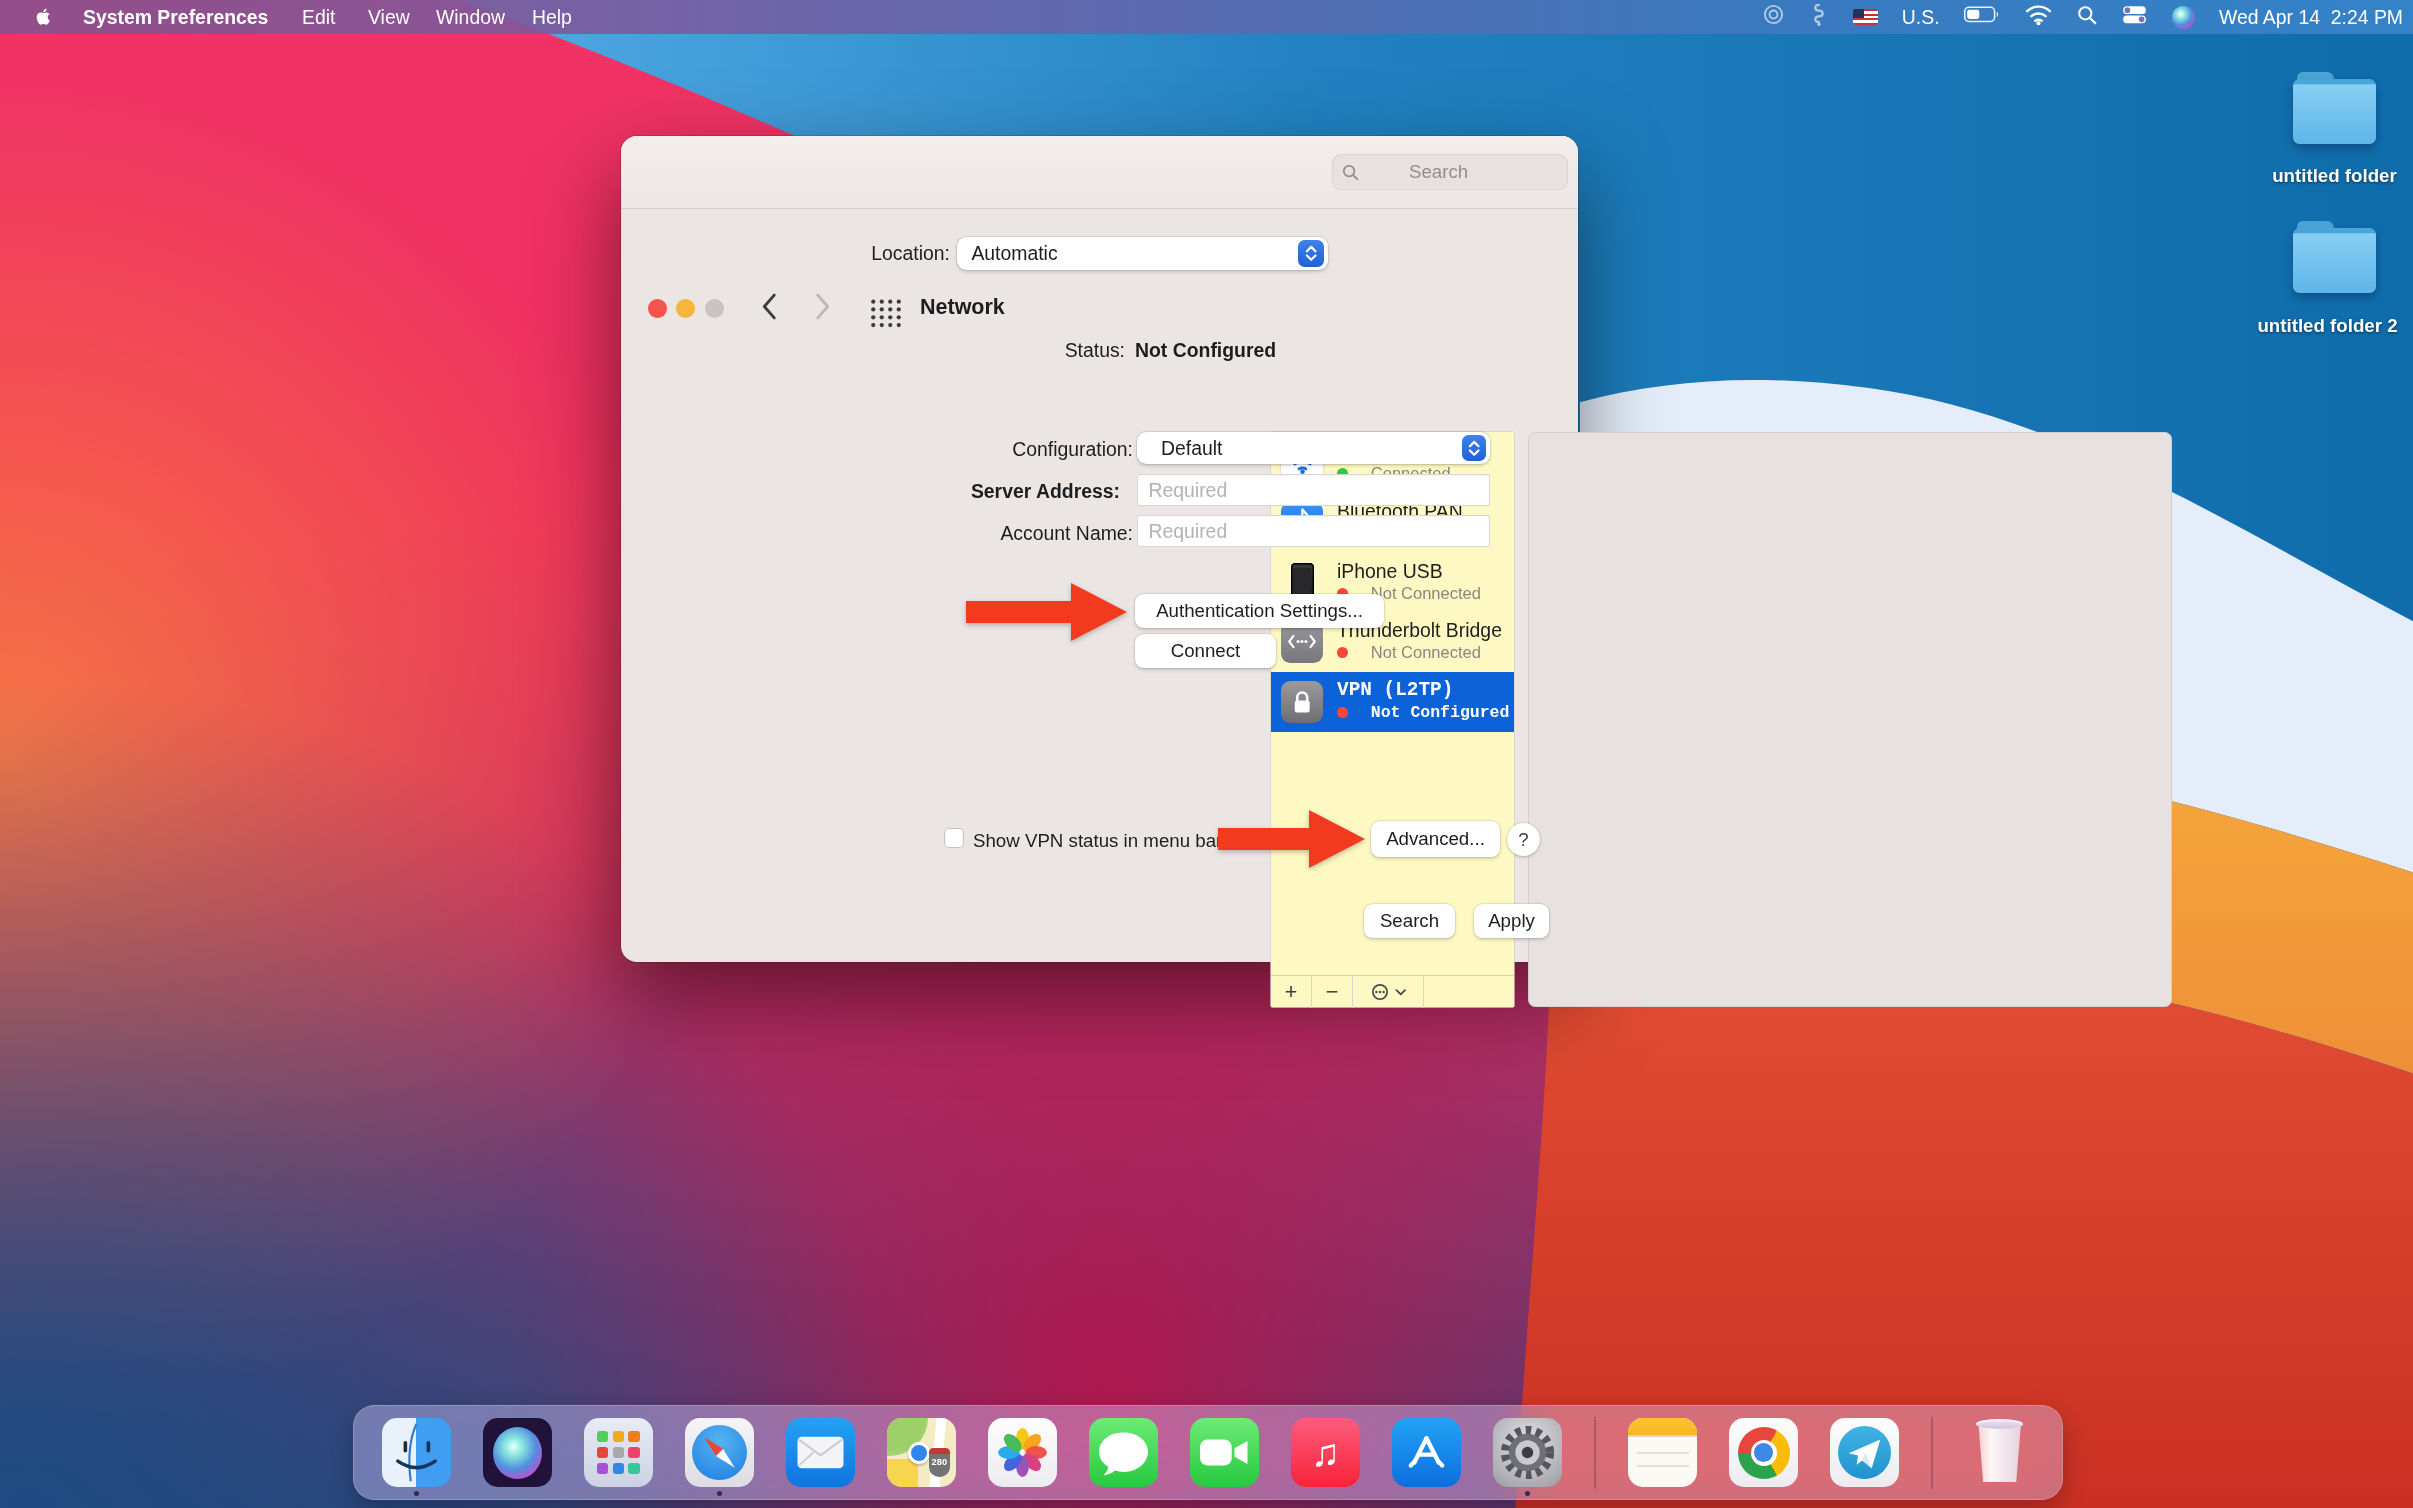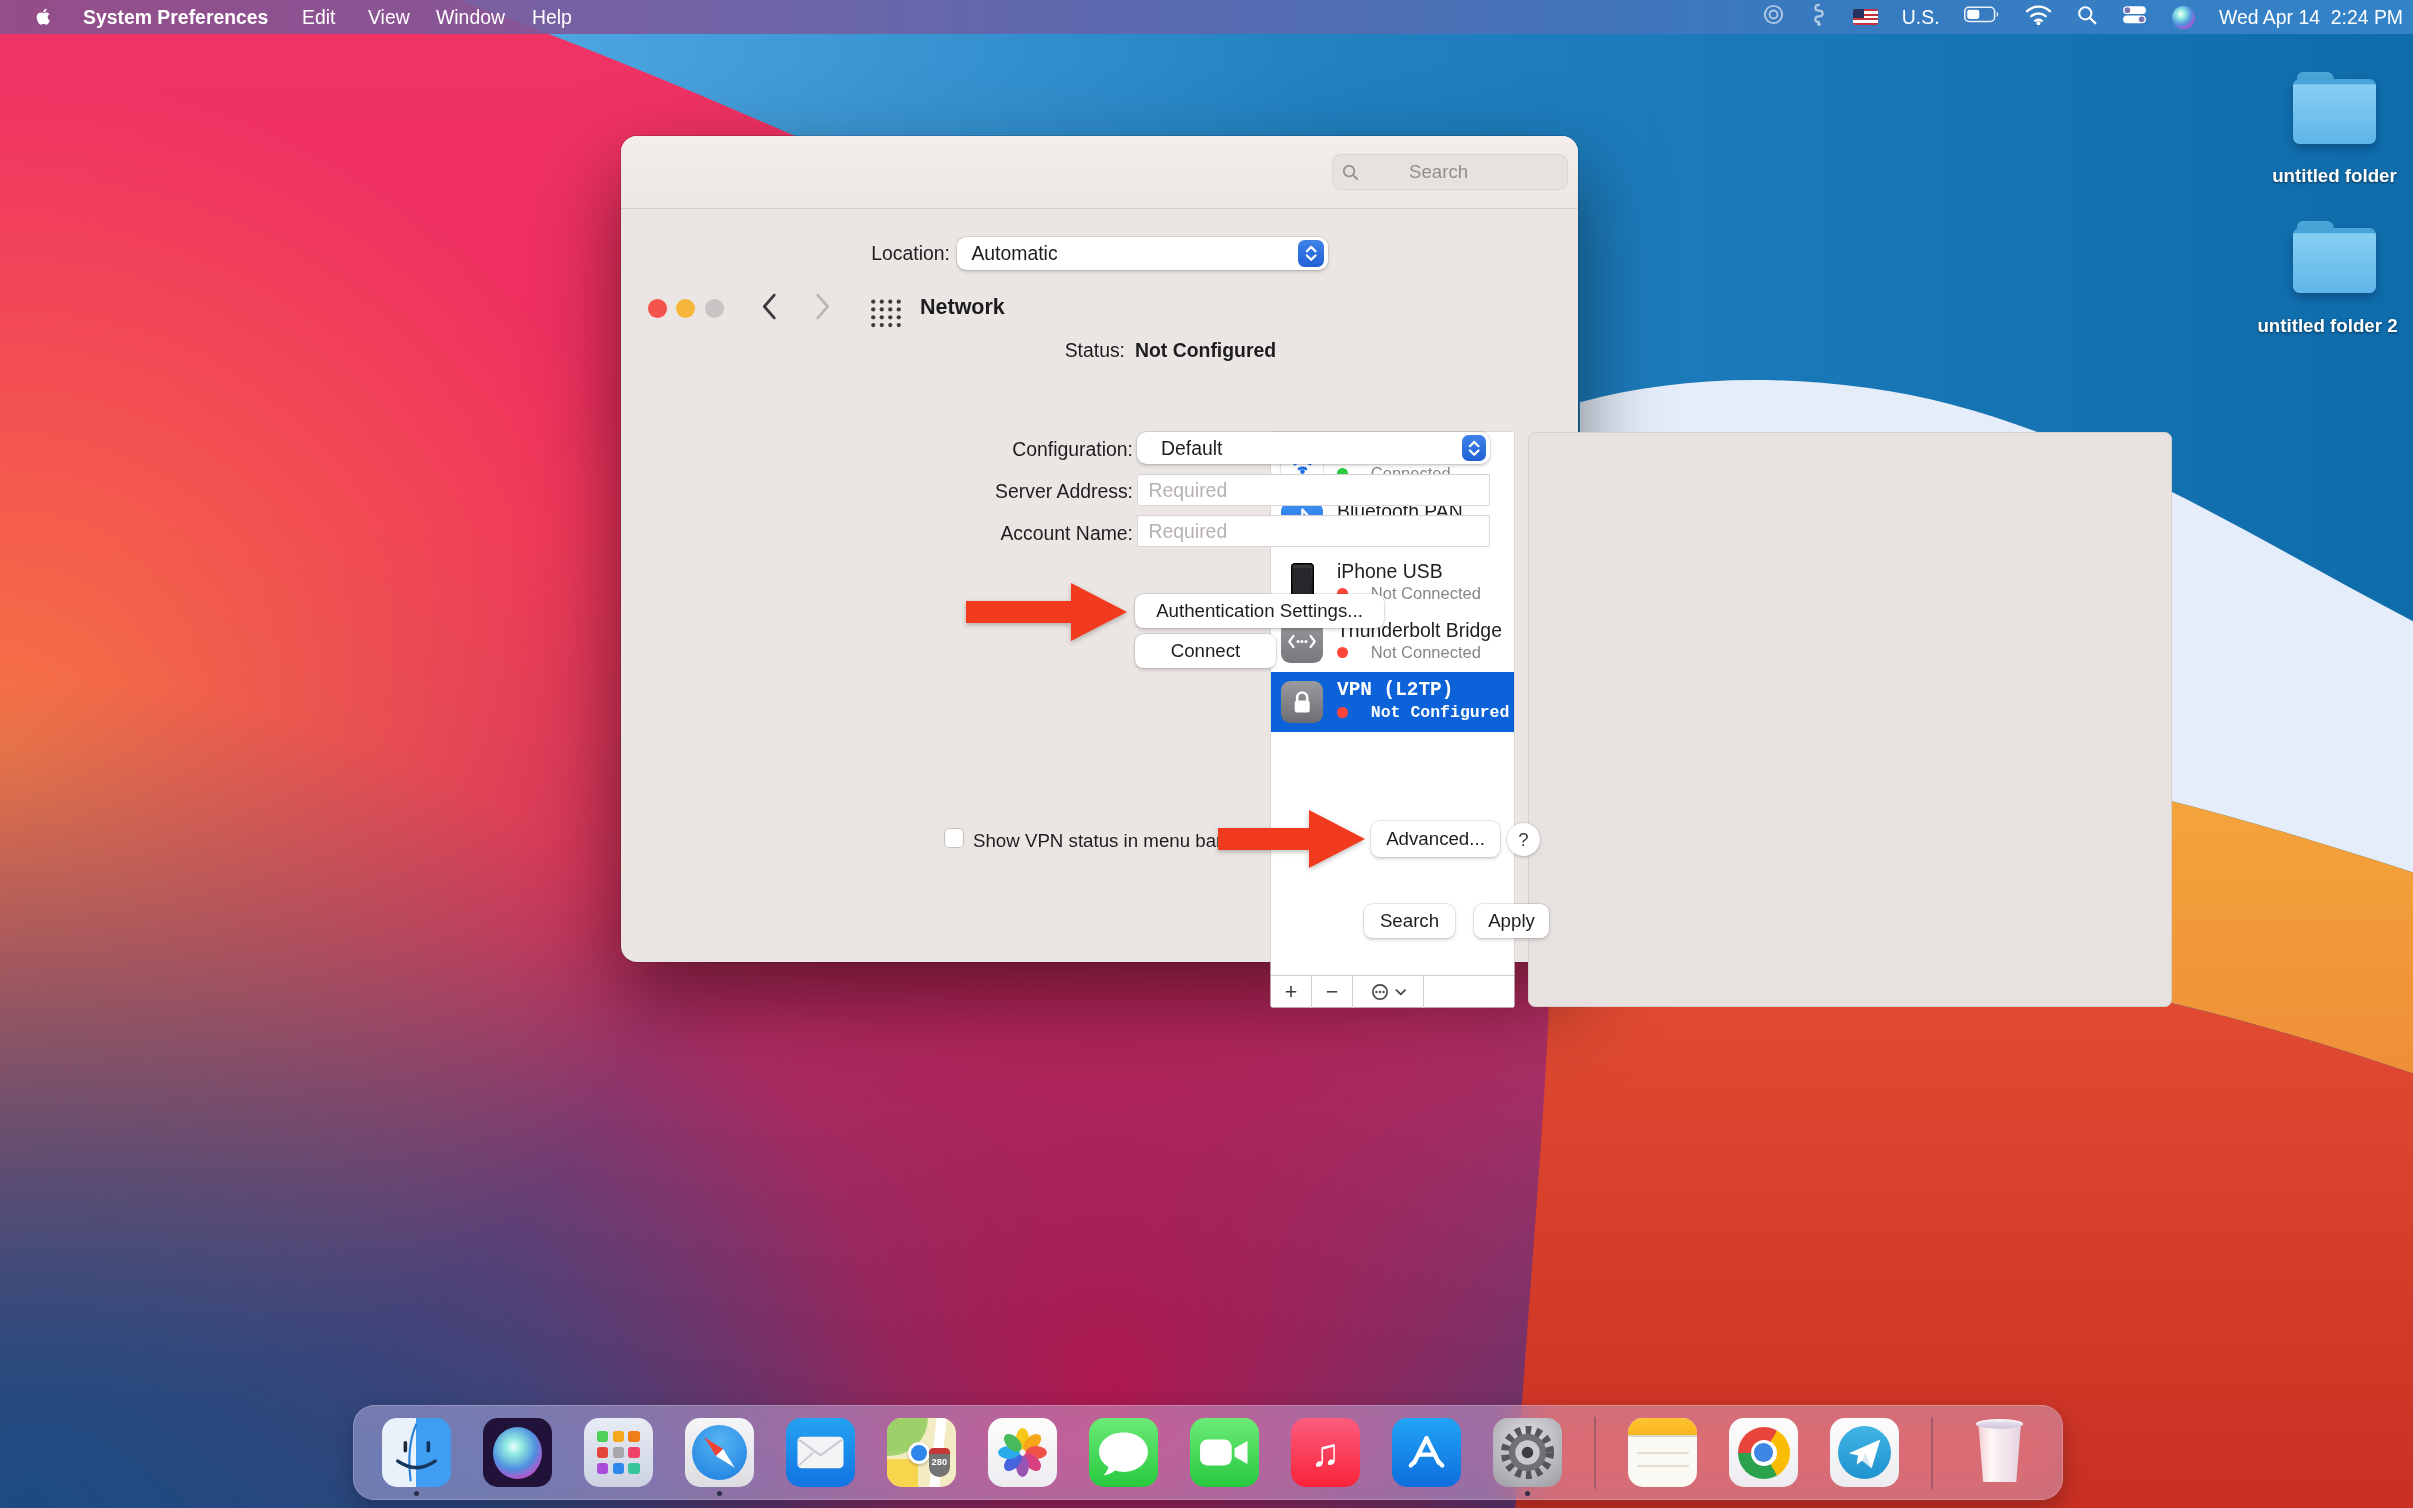--- a/index.html
+++ b/index.html
@@ -38,21 +38,21 @@
   .win-title{position:absolute;left:919px;top:159px;font-size:21.5px;font-weight:bold;color:#1d1d1f;}
   .searchbox{position:absolute;left:1332px;top:154px;width:227px;height:36px;border-radius:9.3px;
      background:#e7e1df;box-shadow:inset 0 0 0 0.7px #d5cfcd;display:flex;align-items:center;padding-left:8.6px;gap:5.7px;}
   .searchbox span{color:#938d8c;font-size:18.7px;margin-left:44px;}
   .select{position:absolute;background:#fff;border-radius:9.3px;
      box-shadow:0 0 0 0.7px rgba(0,0,0,.1),0 1.4px 3.6px rgba(0,0,0,.16);display:flex;align-items:center;}
   .select .val{margin-left:14.4px;font-size:19.4px;color:#1d1d1f;flex:1;}
   .stepper{width:26px;height:27px;border-radius:6.5px;background:linear-gradient(180deg,#3f82e8,#2161d6);
      margin-right:3.6px;display:flex;flex-direction:column;align-items:center;justify-content:center;}
 
-  .sidebar{position:absolute;left:650px;top:296px;width:243px;height:575px;background:#ffffff;
+  .sidebar{position:absolute;left:650px;top:296px;width:243px;height:575px;background:#fef9c3;
      box-shadow:0 0 0 0.7px #d4cfcd;border-radius:1.4px;}
   .srow{position:absolute;left:0;width:243px;height:60px;}
   .srow.sel{background:#0c62d8;}
   .sicon{position:absolute;left:10px;top:8.6px;width:42px;height:42px;border-radius:9.3px;
      display:flex;align-items:center;justify-content:center;}
   .sname{position:absolute;left:66px;top:7.2px;font-size:19.4px;color:#1d1d1f;}
   .sstat{position:absolute;left:66px;top:31px;display:flex;align-items:center;gap:23px;font-size:16.5px;color:#8a8584;}
   .sel .sname,.sel .sstat{color:#fff;font-family:Liberation Mono, monospace;}
   .dot{width:10.8px;height:10.8px;border-radius:50%;display:inline-block;}
   .sb-tools{position:absolute;left:0;top:543px;width:243px;height:32px;border-top:0.7px solid #d4cfcd;
@@ -392,21 +392,21 @@
     <div class="select" style="left:516px;top:296px;width:353px;height:32px;">
       <span class="val" style="margin-left:24px;">Default</span>
       <span class="stepper" style="width:24.4px;height:26px;">
         <svg width="14.4" height="18.7" viewBox="0 0 20 26">
             <polyline points="4,10 10,4 16,10" fill="none" stroke="#fff" stroke-width="3" stroke-linecap="round" stroke-linejoin="round"></polyline>
             <polyline points="4,16 10,22 16,16" fill="none" stroke="#fff" stroke-width="3" stroke-linecap="round" stroke-linejoin="round"></polyline>
           </svg>
       </span>
     </div>
 
-    <div class="flabel" style="left:289px;top:344px;">Server Address:</div>
+    <div class="flabel" style="left:276px;top:344px;font-weight:bold;">Server Address:</div>
     <div class="input" style="left:516px;top:338px;">
       <span class="ph">Required</span>
     </div>
 
     <div class="flabel" style="left:289px;top:386px;">Account Name:</div>
     <div class="input" style="left:516px;top:379px;">
       <span class="ph">Required</span>
     </div>
 
     <div class="btn" style="left:514px;top:458px;width:249px;height:34px;">Authentication Settings...</div>

